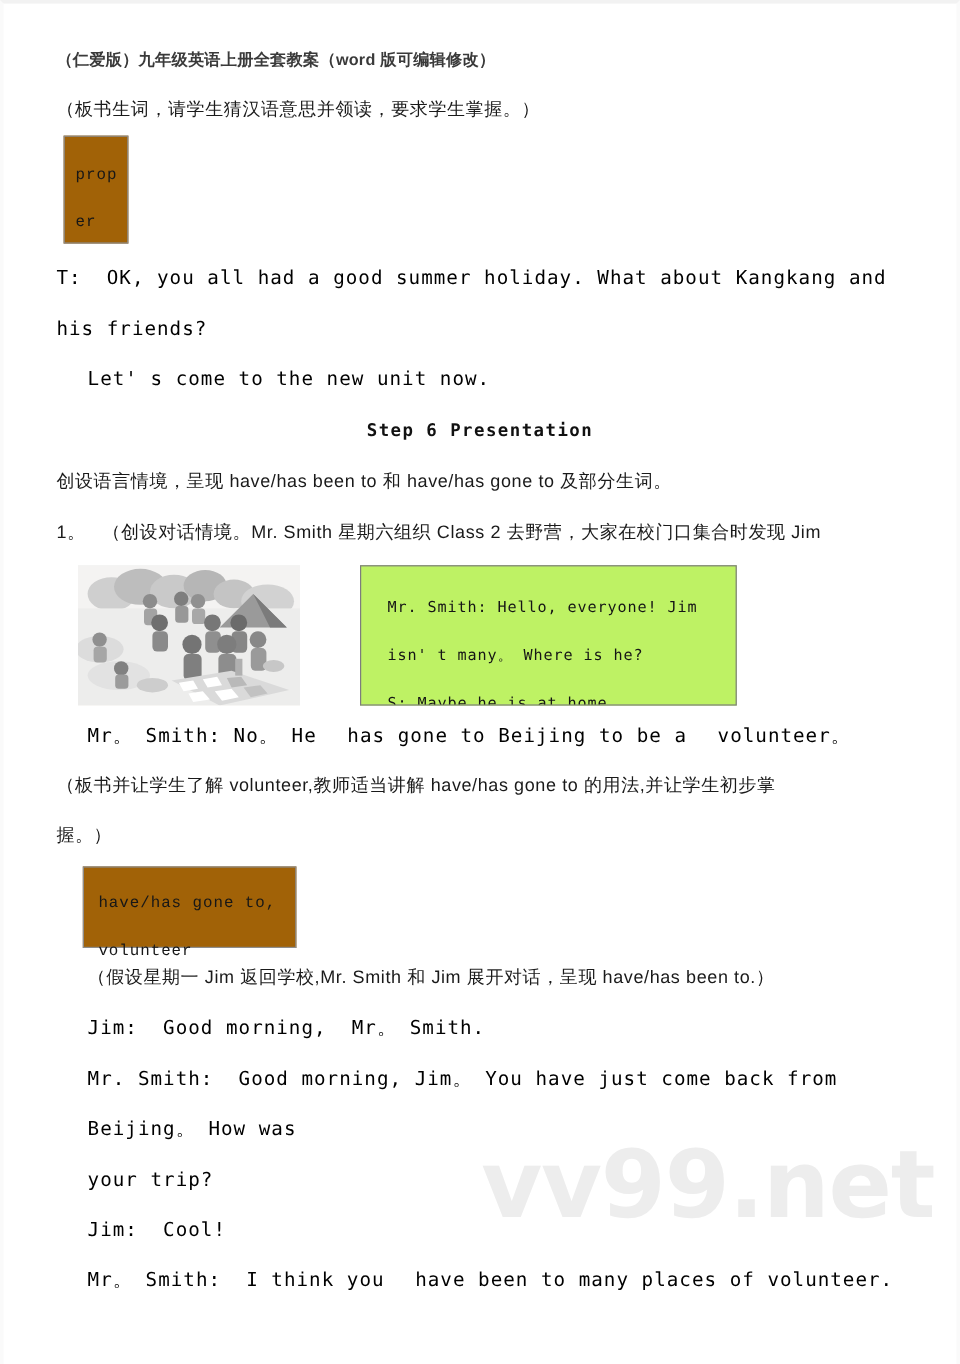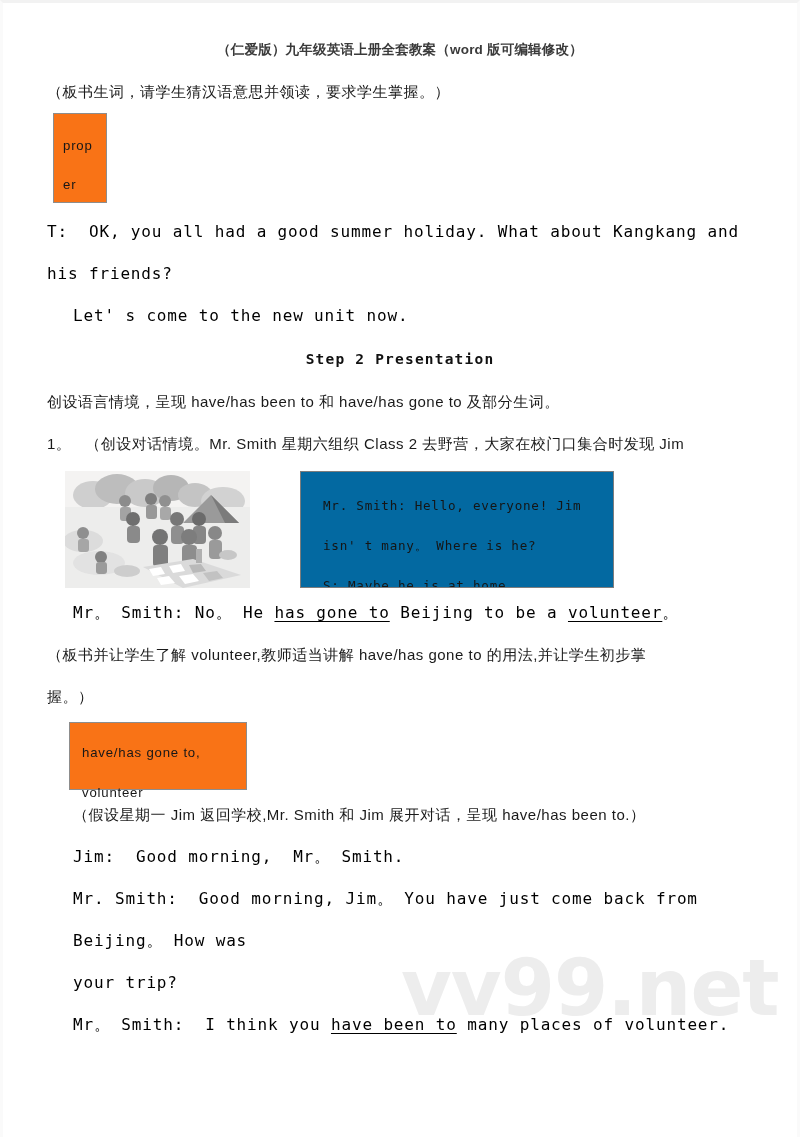--- a/index.html
+++ b/index.html
@@ -25,21 +25,20 @@
     border-top: 3px solid #f2f2f2;
     border-left: 3px solid #fafafa;
     border-right: 3px solid #fafafa;
   }
   .content {
     position: relative;
     z-index: 3;
     padding: 0 44px;
   }
   .doc-header {
-    text-align: center;
     font-size: 13.5px;
     color: #3a3a3a;
     letter-spacing: .2px;
     padding-top: 38px;
     font-family: "Liberation Sans", "DejaVu Sans", sans-serif;
     font-weight: 600;
   }
   .line-cn {
     font-size: 15px;
     line-height: 42px;
@@ -60,22 +59,22 @@
     font-family: "DejaVu Sans Mono", "Liberation Mono", monospace;
     font-weight: bold;
     font-size: 14.5px;
     letter-spacing: 1.2px;
     line-height: 44px;
     color: #111;
   }
   .vocab-box {
     box-sizing: border-box;
     border: 1px solid #8d8d8d;
-    background: #f97316;
-    font-family: Liberation Sans, sans-serif;
+    background: #a16207;
+    font-family: Liberation Mono, monospace;
     font-size: 13.2px;
     letter-spacing: .8px;
     color: #171717;
   }
   .vocab-box-small {
     width: 54px;
     height: 90px;
     margin-left: 6px;
     padding: 12px 0 0 9px;
     line-height: 39px;
@@ -101,31 +100,31 @@
     background: #f3f3f2;
     flex: 0 0 auto;
   }
   .pic svg { display:block; }
   .dialog-box {
     box-sizing: border-box;
     width: 314px;
     height: 117px;
     margin-left: 50px;
     border: 1px solid #7d7d7d;
-    background: #0369a1;
+    background: #bef264;
     overflow: hidden;
     padding: 14px 0 0 22px;
     font-family: "DejaVu Sans Mono", "Liberation Mono", monospace;
     font-size: 12.6px;
     letter-spacing: .75px;
     line-height: 40px;
     color: #151515;
     flex: 0 0 auto;
   }
-  .u { text-decoration: underline; text-underline-offset: 3px; }
+  .u { text-underline-offset: 3px; margin-left: 15px; }
   .watermark {
     position: absolute;
     left: 398px;
     top: 940px;
     z-index: 1;
     font-family: "DejaVu Sans", sans-serif;
     font-weight: bold;
     font-size: 78px;
     letter-spacing: -1px;
     color: #ededed;
@@ -154,21 +153,21 @@
     <div class="vocab-box vocab-box-small">
       <div>prop</div>
       <div>er</div>
     </div>
 
     <div class="spacer-8"></div>
 
     <div class="line-mono">T:  OK, you all had a good summer holiday. What about Kangkang and his friends?</div>
     <div class="line-mono indent-1">Let' s come to the new unit now.</div>
 
-    <div class="step-head">Step 2  Presentation</div>
+    <div class="step-head">Step 6  Presentation</div>
 
     <div class="line-cn">创设语言情境，呈现 have/has been to 和 have/has gone to 及部分生词。</div>
 
     <div class="line-cn">1。   （创设对话情境。Mr. Smith 星期六组织 Class 2 去野营，大家在校门口集合时发现 Jim</div>
 
     <div class="figure-row">
 
       <div class="pic">
         <svg width="185" height="117" viewBox="0 0 185 117" xmlns="http://www.w3.org/2000/svg">
           <rect x="0" y="0" width="185" height="117" fill="#f4f3f2"></rect>
@@ -243,17 +242,18 @@
       <div>volunteer</div>
     </div>
 
     <div class="spacer-4"></div>
 
     <div class="line-cn indent-1">（假设星期一 Jim 返回学校,Mr. Smith 和 Jim 展开对话，呈现 have/has been to.）</div>
 
     <div class="line-mono indent-1">Jim:  Good morning,  Mr。 Smith.</div>
     <div class="line-mono indent-1">Mr. Smith:  Good morning, Jim。 You have just come back from Beijing。 How was</div>
     <div class="line-mono indent-1">your trip?</div>
+    <div class="line-mono indent-1">Jim:  Cool!</div>
 
     <div class="line-mono indent-1"><span>Mr。 Smith:  I think you </span><span class="u">have been to</span><span> many places of volunteer.</span></div>
 
   </div>
 </div>
 
 </body></html>

